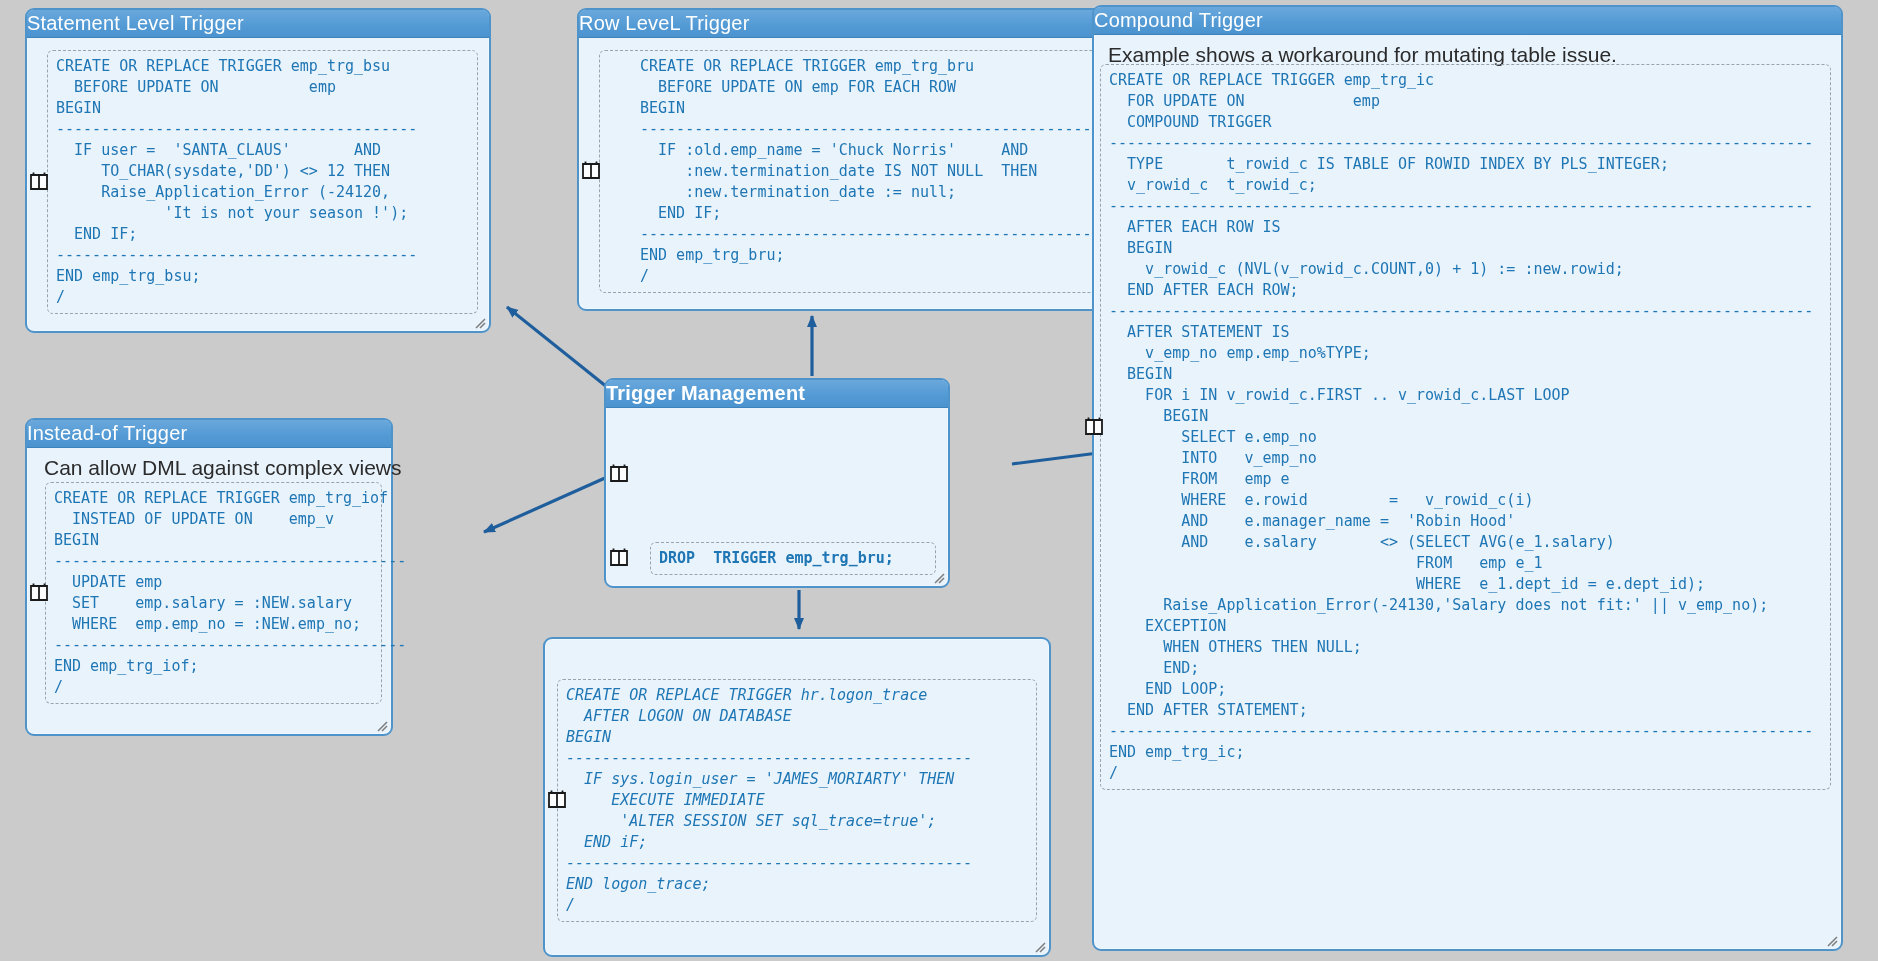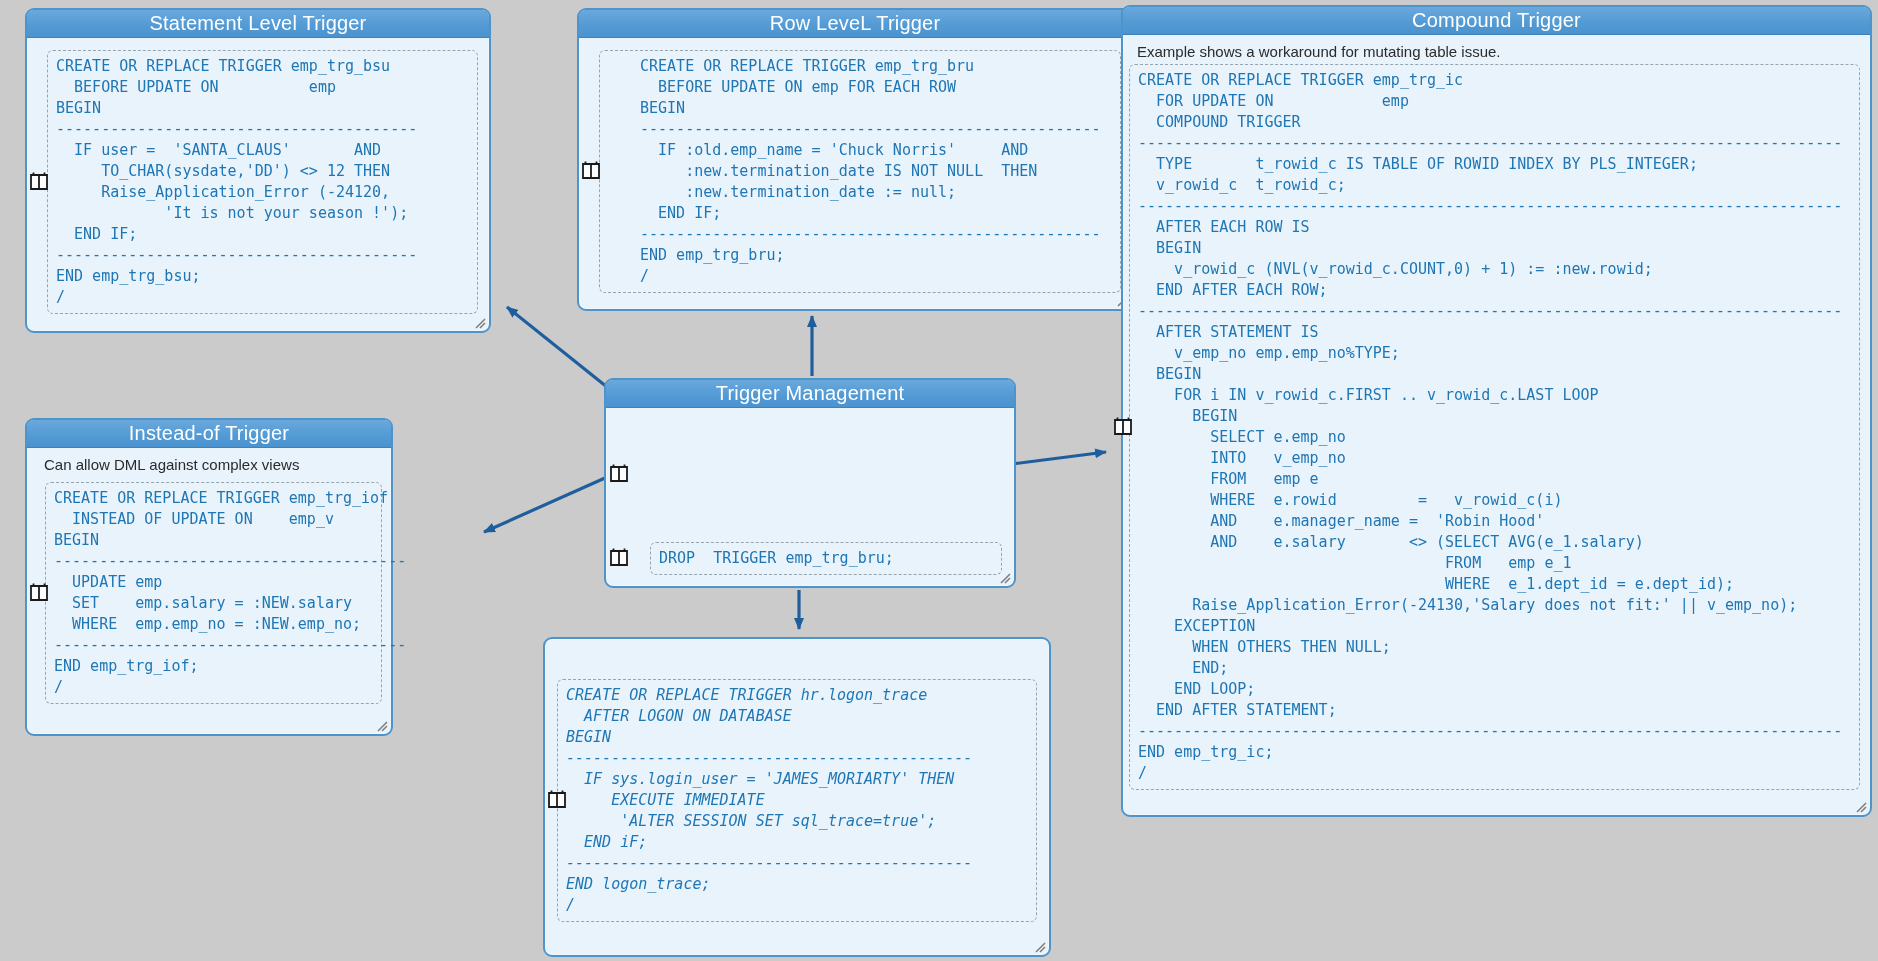--- a/index.html
+++ b/index.html
@@ -9,41 +9,41 @@
   }
   .arrow-layer{position:absolute;left:0;top:0;width:1878px;height:961px;z-index:0;pointer-events:none;}
   .panel{
     position:absolute;z-index:1;background:#e9f3fc;border:2px solid #4e94cb;
     border-radius:9px;box-sizing:border-box;box-shadow:0 0 0 1px rgba(255,255,255,.35) inset;
   }
   .panel-header{
     position:absolute;left:0;top:0;right:0;height:27px;
     background:linear-gradient(180deg,#6aa8dc 0%,#549bd5 55%,#4b93cf 100%);
     border-bottom:1px solid #3e82bc;border-radius:6px 6px 0 0;
-    display:flex;align-items:center;justify-content:center;
+    display:flex;align-items:center;justify-content:flex-start;
   }
   .panel-title{color:#ffffff;font-size:20px;letter-spacing:.2px;}
-  .subtitle{position:absolute;color:#2b2b2b;font-size:15px;white-space:nowrap;}
+  .subtitle{position:absolute;color:#2b2b2b;font-size:21px;white-space:nowrap;}
   .codebox{
     position:absolute;border:1px dashed #96a4ae;border-radius:6px;
     padding:5px 8px;box-sizing:border-box;
   }
   .codebox pre{
     margin:0;font-family:"DejaVu Sans Mono",monospace;font-size:15px;line-height:21px;
     color:#1e76b4;white-space:pre;
   }
   .book-icon{position:absolute;width:22px;height:22px;z-index:2;}
   .resize-handle{position:absolute;right:3px;bottom:2px;width:13px;height:13px;}
 
   
   .p-statement{left:25px;top:8px;width:466px;height:325px;}
   .p-row{left:577px;top:8px;width:556px;height:303px;}
-  .p-compound{left:1121px;top:5px;width:751px;height:812px;padding-left:28px;}
+  .p-compound{left:1092px;top:5px;width:751px;height:946px;padding-left:28px;}
   .p-insteadof{left:25px;top:418px;width:368px;height:318px;}
-  .p-management{left:604px;top:378px;width:412px;height:210px;}
+  .p-management{left:604px;top:378px;width:346px;height:210px;font-weight:bold;}
   .p-system{left:543px;top:637px;width:508px;height:320px;}
 
   .p-statement .codebox{left:20px;top:40px;right:11px;}
   .p-statement .book-icon{left:1px;top:161px;}
 
   .p-row .codebox{left:20px;top:40px;right:10px;padding-left:40px;}
   .p-row .book-icon{left:1px;top:150px;}
 
   .p-compound .subtitle{left:14px;top:36px;}
   .p-compound .codebox{left:6px;top:57px;right:10px;}

